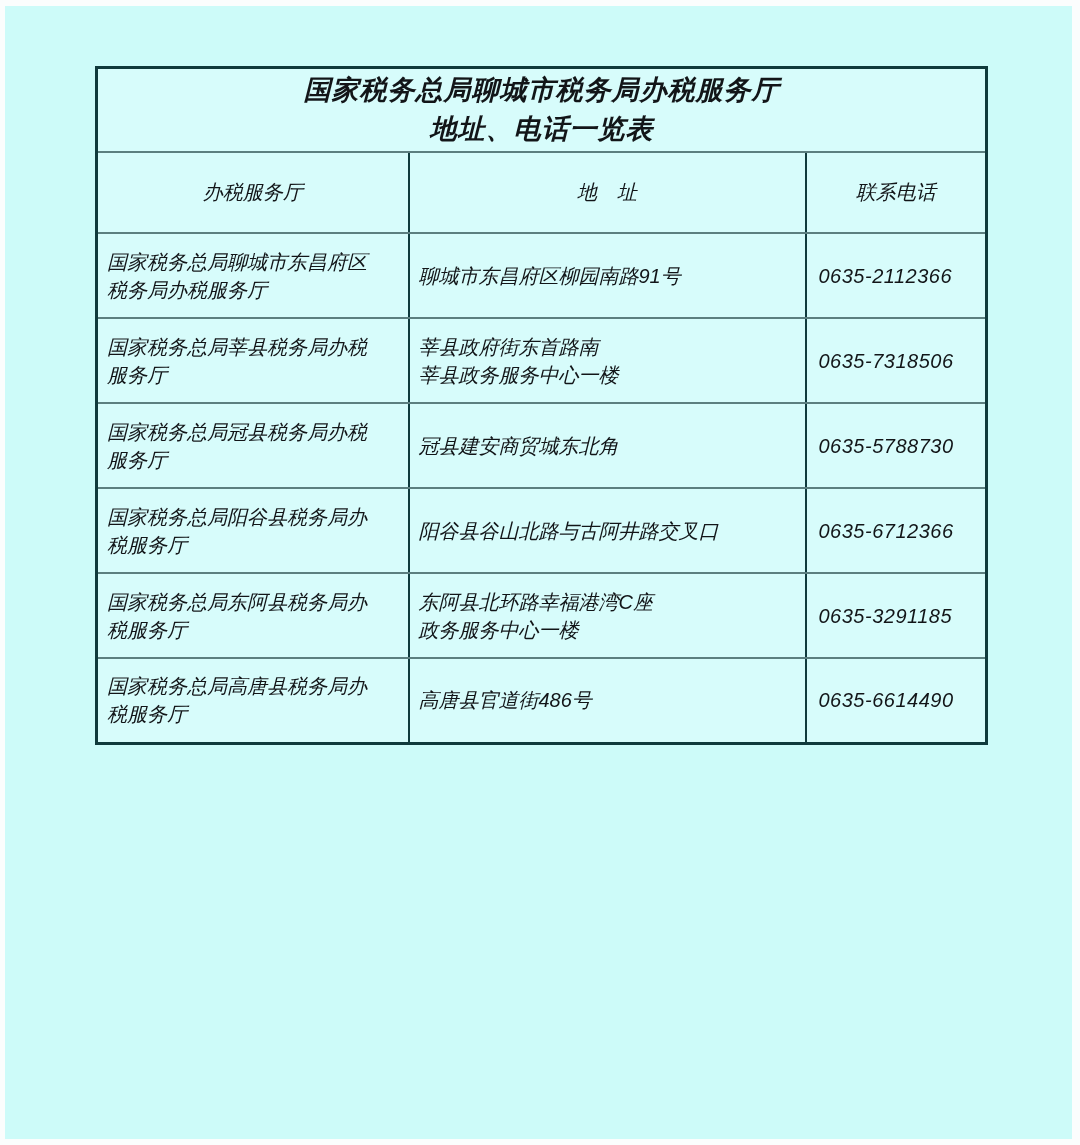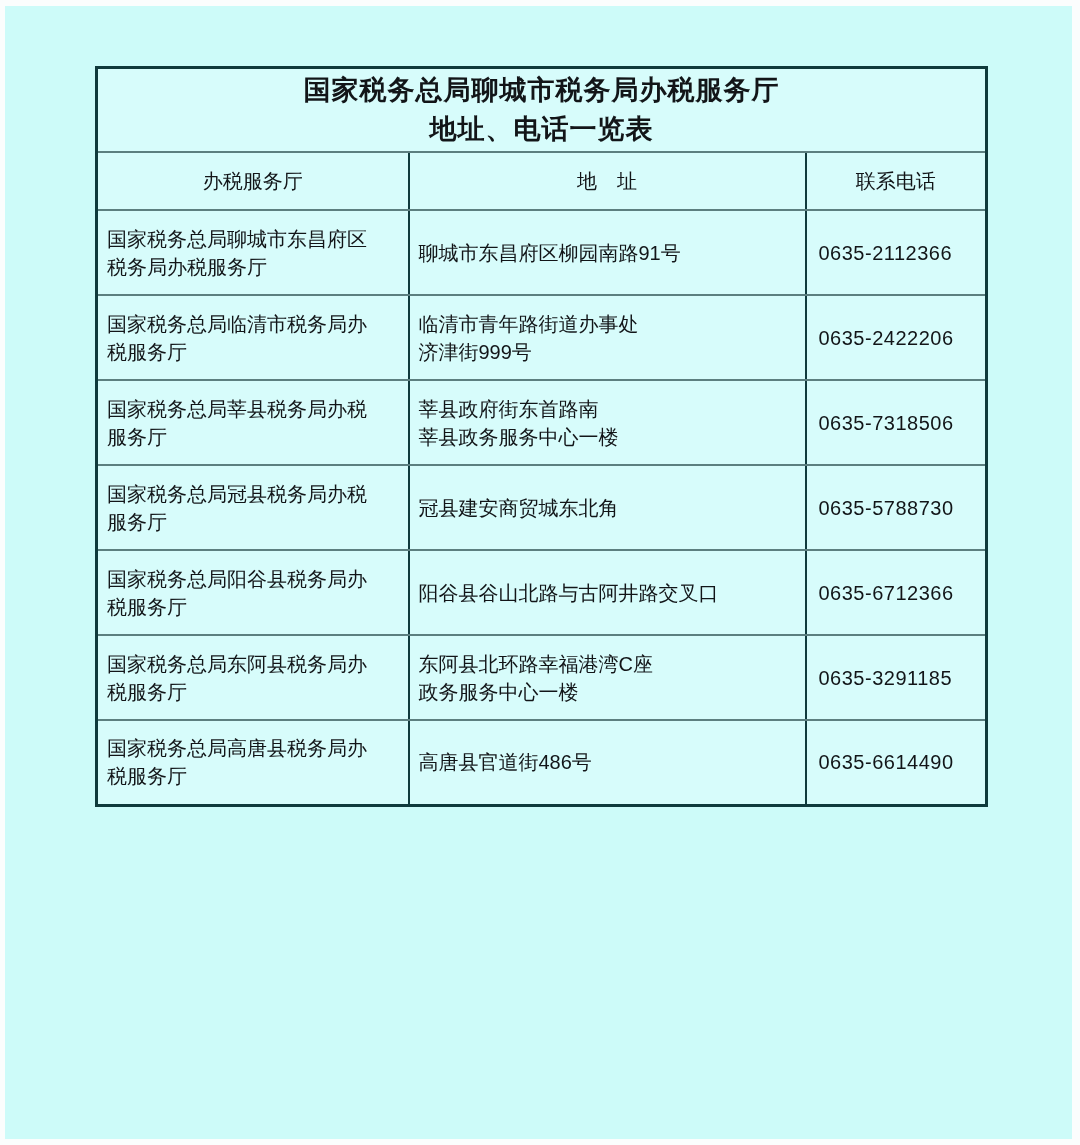--- a/index.html
+++ b/index.html
@@ -19,20 +19,21 @@
     left: 5px;
     top: 6px;
     right: 8px;
     bottom: 6px;
     background: #cdfbf9;
   }
   .sheet {
     position: absolute;
     left: 95px;
     top: 66px;
+    font-style: italic;
   }
   table.listing {
     border-collapse: collapse;
     table-layout: fixed;
     width: 890px;
     background: #d7fcfb;
     color: #121518;
     border: 3px solid #0f3a3c;
   }
   table.listing td, table.listing th {
@@ -47,21 +48,21 @@
   }
   tr.title-row td {
     text-align: center;
     font-weight: bold;
     font-size: 27px;
     line-height: 39px;
     letter-spacing: 1px;
     padding: 2px 0;
   }
   tr.header-row {
-    height: 58px;
+    height: 81px;
   }
   tr.header-row th {
     text-align: center;
     font-size: 20px;
   }
   tr.data-row {
     height: 85px;
   }
   tr.data-row td {
     font-size: 20px;
@@ -104,26 +105,20 @@
         <th>地　址</th>
         <th>联系电话</th>
       </tr>
 
       <tr class="data-row">
         <td class="name-cell">国家税务总局聊城市东昌府区税务局办税服务厅</td>
         <td class="addr-cell">聊城市东昌府区柳园南路91号</td>
         <td class="phone-cell">0635-2112366</td>
       </tr>
       <tr class="data-row">
-        <td class="name-cell">国家税务总局临清市税务局办税服务厅</td>
-        <td class="addr-cell">临清市青年路街道办事处
-济津街999号</td>
-        <td class="phone-cell">0635-2422206</td>
-      </tr>
-      <tr class="data-row">
         <td class="name-cell">国家税务总局莘县税务局办税服务厅</td>
         <td class="addr-cell">莘县政府街东首路南
 莘县政务服务中心一楼</td>
         <td class="phone-cell">0635-7318506</td>
       </tr>
       <tr class="data-row">
         <td class="name-cell">国家税务总局冠县税务局办税服务厅</td>
         <td class="addr-cell">冠县建安商贸城东北角</td>
         <td class="phone-cell">0635-5788730</td>
       </tr>

